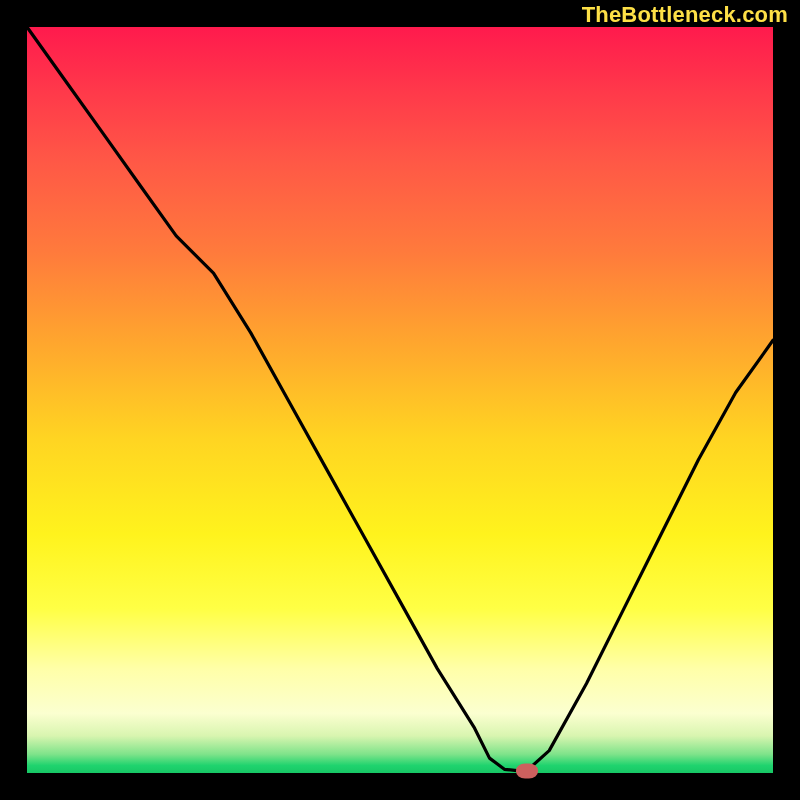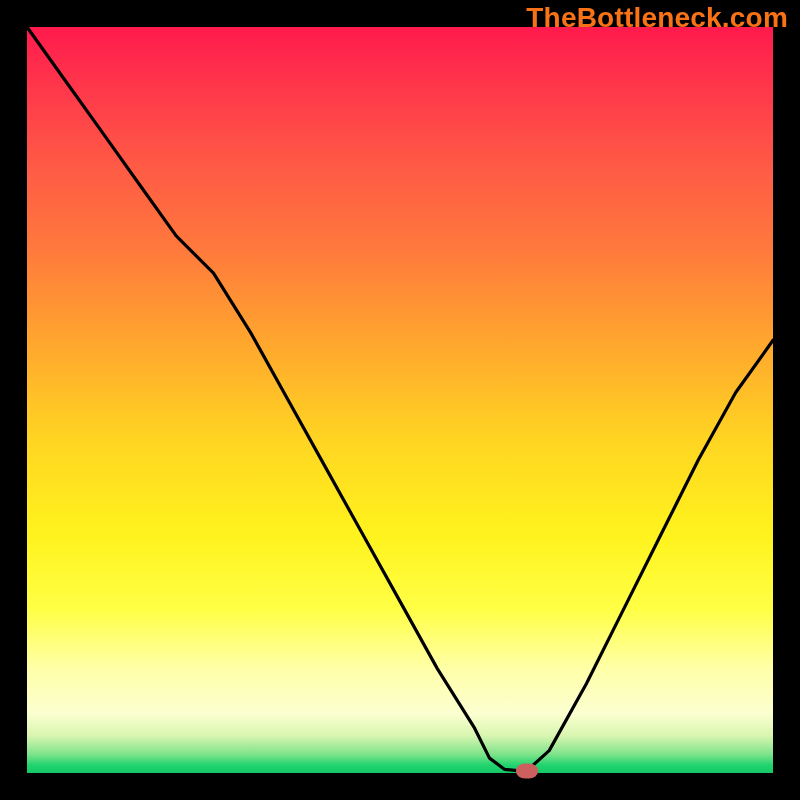--- a/index.html
+++ b/index.html
@@ -14,23 +14,23 @@
     position: relative;
     width: 800px;
     height: 800px;
     background: #000;
   }
   .watermark {
     position: absolute;
     top: 2px;
     right: 12px;
     font-family: Arial, Helvetica, sans-serif;
-    font-size: 28px;
+    font-size: 22px;
     font-weight: 600;
-    color: #f97316;
+    color: #fde047;
     letter-spacing: 0.2px;
     text-align: right;
   }
   .plot-area {
     position: absolute;
     left: 27px;
     top: 27px;
     width: 746px;
     height: 746px;
   }

